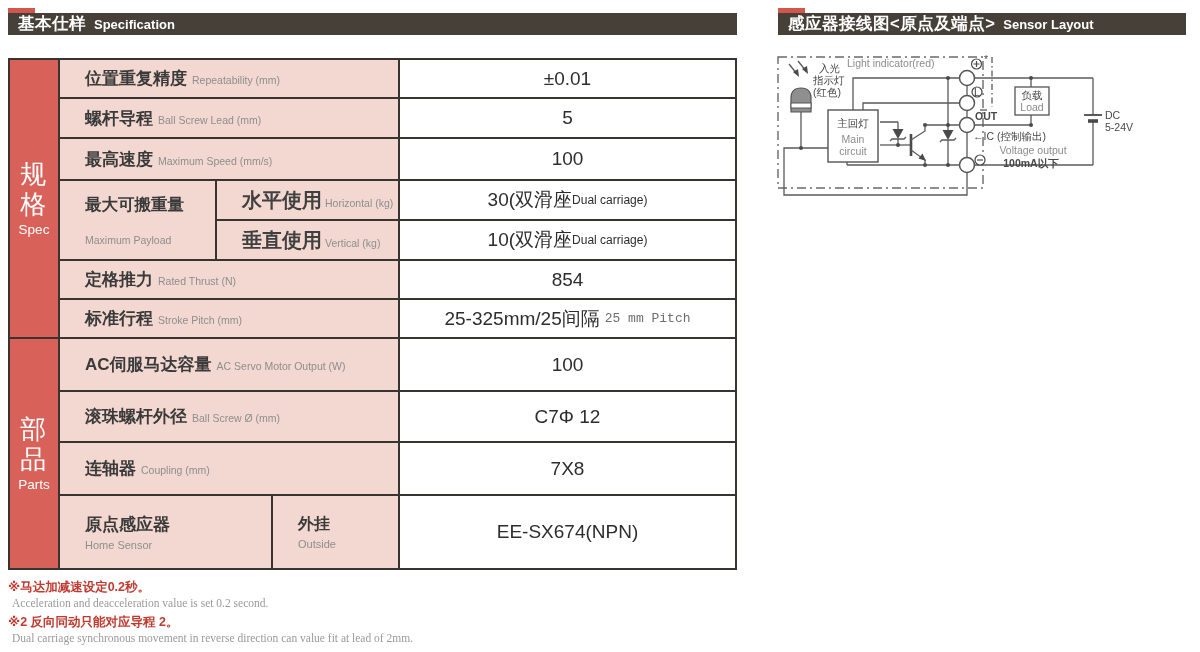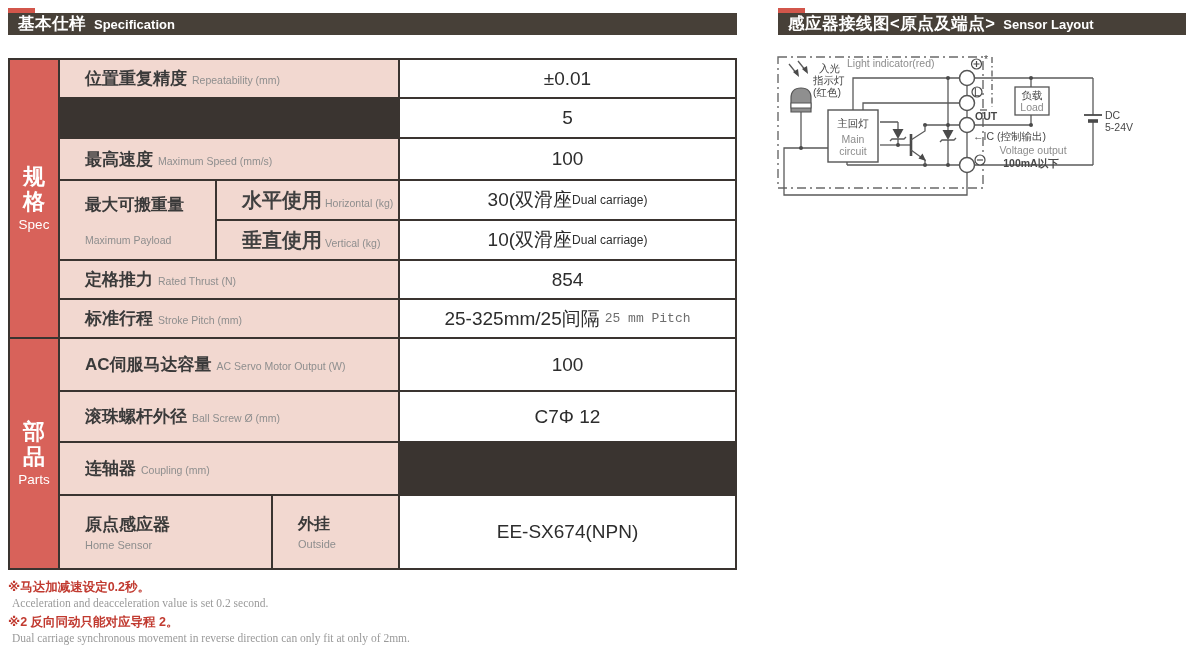--- a/index.html
+++ b/index.html
@@ -14,21 +14,21 @@
   .hdr .hen{font-size:13px;font-weight:600;}
   #hdr-left{left:8px;width:729px;}
   #hdr-right{left:778px;width:408px;}
   
   .table{position:absolute;left:8px;top:58px;display:grid;
          grid-template-columns:48px 155px 54px 125px 335px;
          grid-template-rows:37px 38px 40px 38px 38px 37px 37px 51px 49px 51px 72px;
          gap:2px;background:#3a3430;padding:2px;}
   .cell{display:flex;align-items:center;}
   .sec{background:#d8625a;color:#fff;flex-direction:column;justify-content:center;gap:3px;}
-  .sec-zh{font-size:22px;font-weight:700;width:1.05em;line-height:1.12;text-align:center;word-break:break-all;}
+  .sec-zh{font-size:26px;font-weight:400;width:1.05em;line-height:1.12;text-align:left;word-break:break-all;}
   .sec-en{font-size:13.5px;}
   .label{background:#f2d8d0;padding-left:25px;}
   .lzh{font-size:17px;font-weight:600;color:#3a3a3a;}
   .len{font-size:10.5px;color:#8e8e8e;margin-left:5px;}
   .stack .lzh{display:block;}
   .stack .len{display:block;margin-left:0;margin-top:18px;}
   .slzh{font-size:20px;font-weight:600;color:#404040;margin-top:44px;}
   .slen{font-size:10.5px;color:#8e8e8e;margin-left:3px;}
   .value{background:#fff;justify-content:center;font-size:19px;color:#2d2d2d;font-weight:500;}
   .vmix{font-size:12px;font-weight:400;color:#2d2d2d;}
@@ -72,20 +72,23 @@
     <div class="sec-en">Parts</div>
   </div>
 
   <div class="cell label" style="grid-area:1/2/2/5">
     <div><span class="lzh">位置重复精度</span><span class="len">Repeatability (mm)</span></div>
   </div>
   <div class="cell value" style="grid-area:1/5/2/6">
     <span>±0.01</span>
   </div>
 
+  <div class="cell label" style="grid-area:2/2/3/5">
+    <div><span class="lzh">螺杆导程</span><span class="len">Ball Screw Lead (mm)</span></div>
+  </div>
   <div class="cell value" style="grid-area:2/5/3/6">
     <span>5</span>
   </div>
 
   <div class="cell label" style="grid-area:3/2/4/5">
     <div><span class="lzh">最高速度</span><span class="len">Maximum Speed (mm/s)</span></div>
   </div>
   <div class="cell value" style="grid-area:3/5/4/6">
     <span>100</span>
   </div>
@@ -136,20 +139,23 @@
   <div class="cell label" style="grid-area:9/2/10/5">
     <div><span class="lzh">滚珠螺杆外径</span><span class="len">Ball Screw Ø (mm)</span></div>
   </div>
   <div class="cell value" style="grid-area:9/5/10/6">
     <span>C7Φ 12</span>
   </div>
 
   <div class="cell label" style="grid-area:10/2/11/5">
     <div><span class="lzh">连轴器</span><span class="len">Coupling (mm)</span></div>
   </div>
+  <div class="cell value" style="grid-area:10/5/11/6">
+    <span>7X8</span>
+  </div>
 
   <div class="cell label stack" style="grid-area:11/2/12/4">
     <div>
         <span class="lzh">原点感应器</span>
         <span class="len" style="margin-left:0;display:block;margin-top:3px;font-size:11px">Home Sensor</span>
       </div>
   </div>
   <div class="cell label stack" style="grid-area:11/4/12/5">
     <div>
         <span class="lzh" style="font-size:16px">外挂</span>
@@ -158,21 +164,21 @@
   </div>
   <div class="cell value" style="grid-area:11/5/12/6">
     <span>EE-SX674(NPN)</span>
   </div>
 </div>
 
 <div class="notes">
   <div class="nzh">※马达加减速设定0.2秒。</div>
   <div class="nen">Acceleration and deacceleration value is set 0.2 second.</div>
   <div class="nzh">※2 反向同动只能对应导程 2。</div>
-  <div class="nen">Dual carriage synchronous movement in reverse direction can only fit at only of 2mm.</div>
+  <div class="nen">Dual carriage synchronous movement in reverse direction can value fit at lead of 2mm.</div>
 </div>
 
 <svg id="diagram" width="425" height="150" viewBox="0 0 425 150">
 
   <rect x="3" y="7" width="205" height="131" fill="none" stroke="#6a6a6a" stroke-width="1.4" stroke-dasharray="9 4 2 4"></rect>
   <path class="wire" stroke-dasharray="6 3 1.5 3" d="M217,7 V57"></path>
   <path class="wire" d="M205,60 H212"></path>
 
   <g>
     <path class="wire" d="M78,60 V28 H192"></path>

